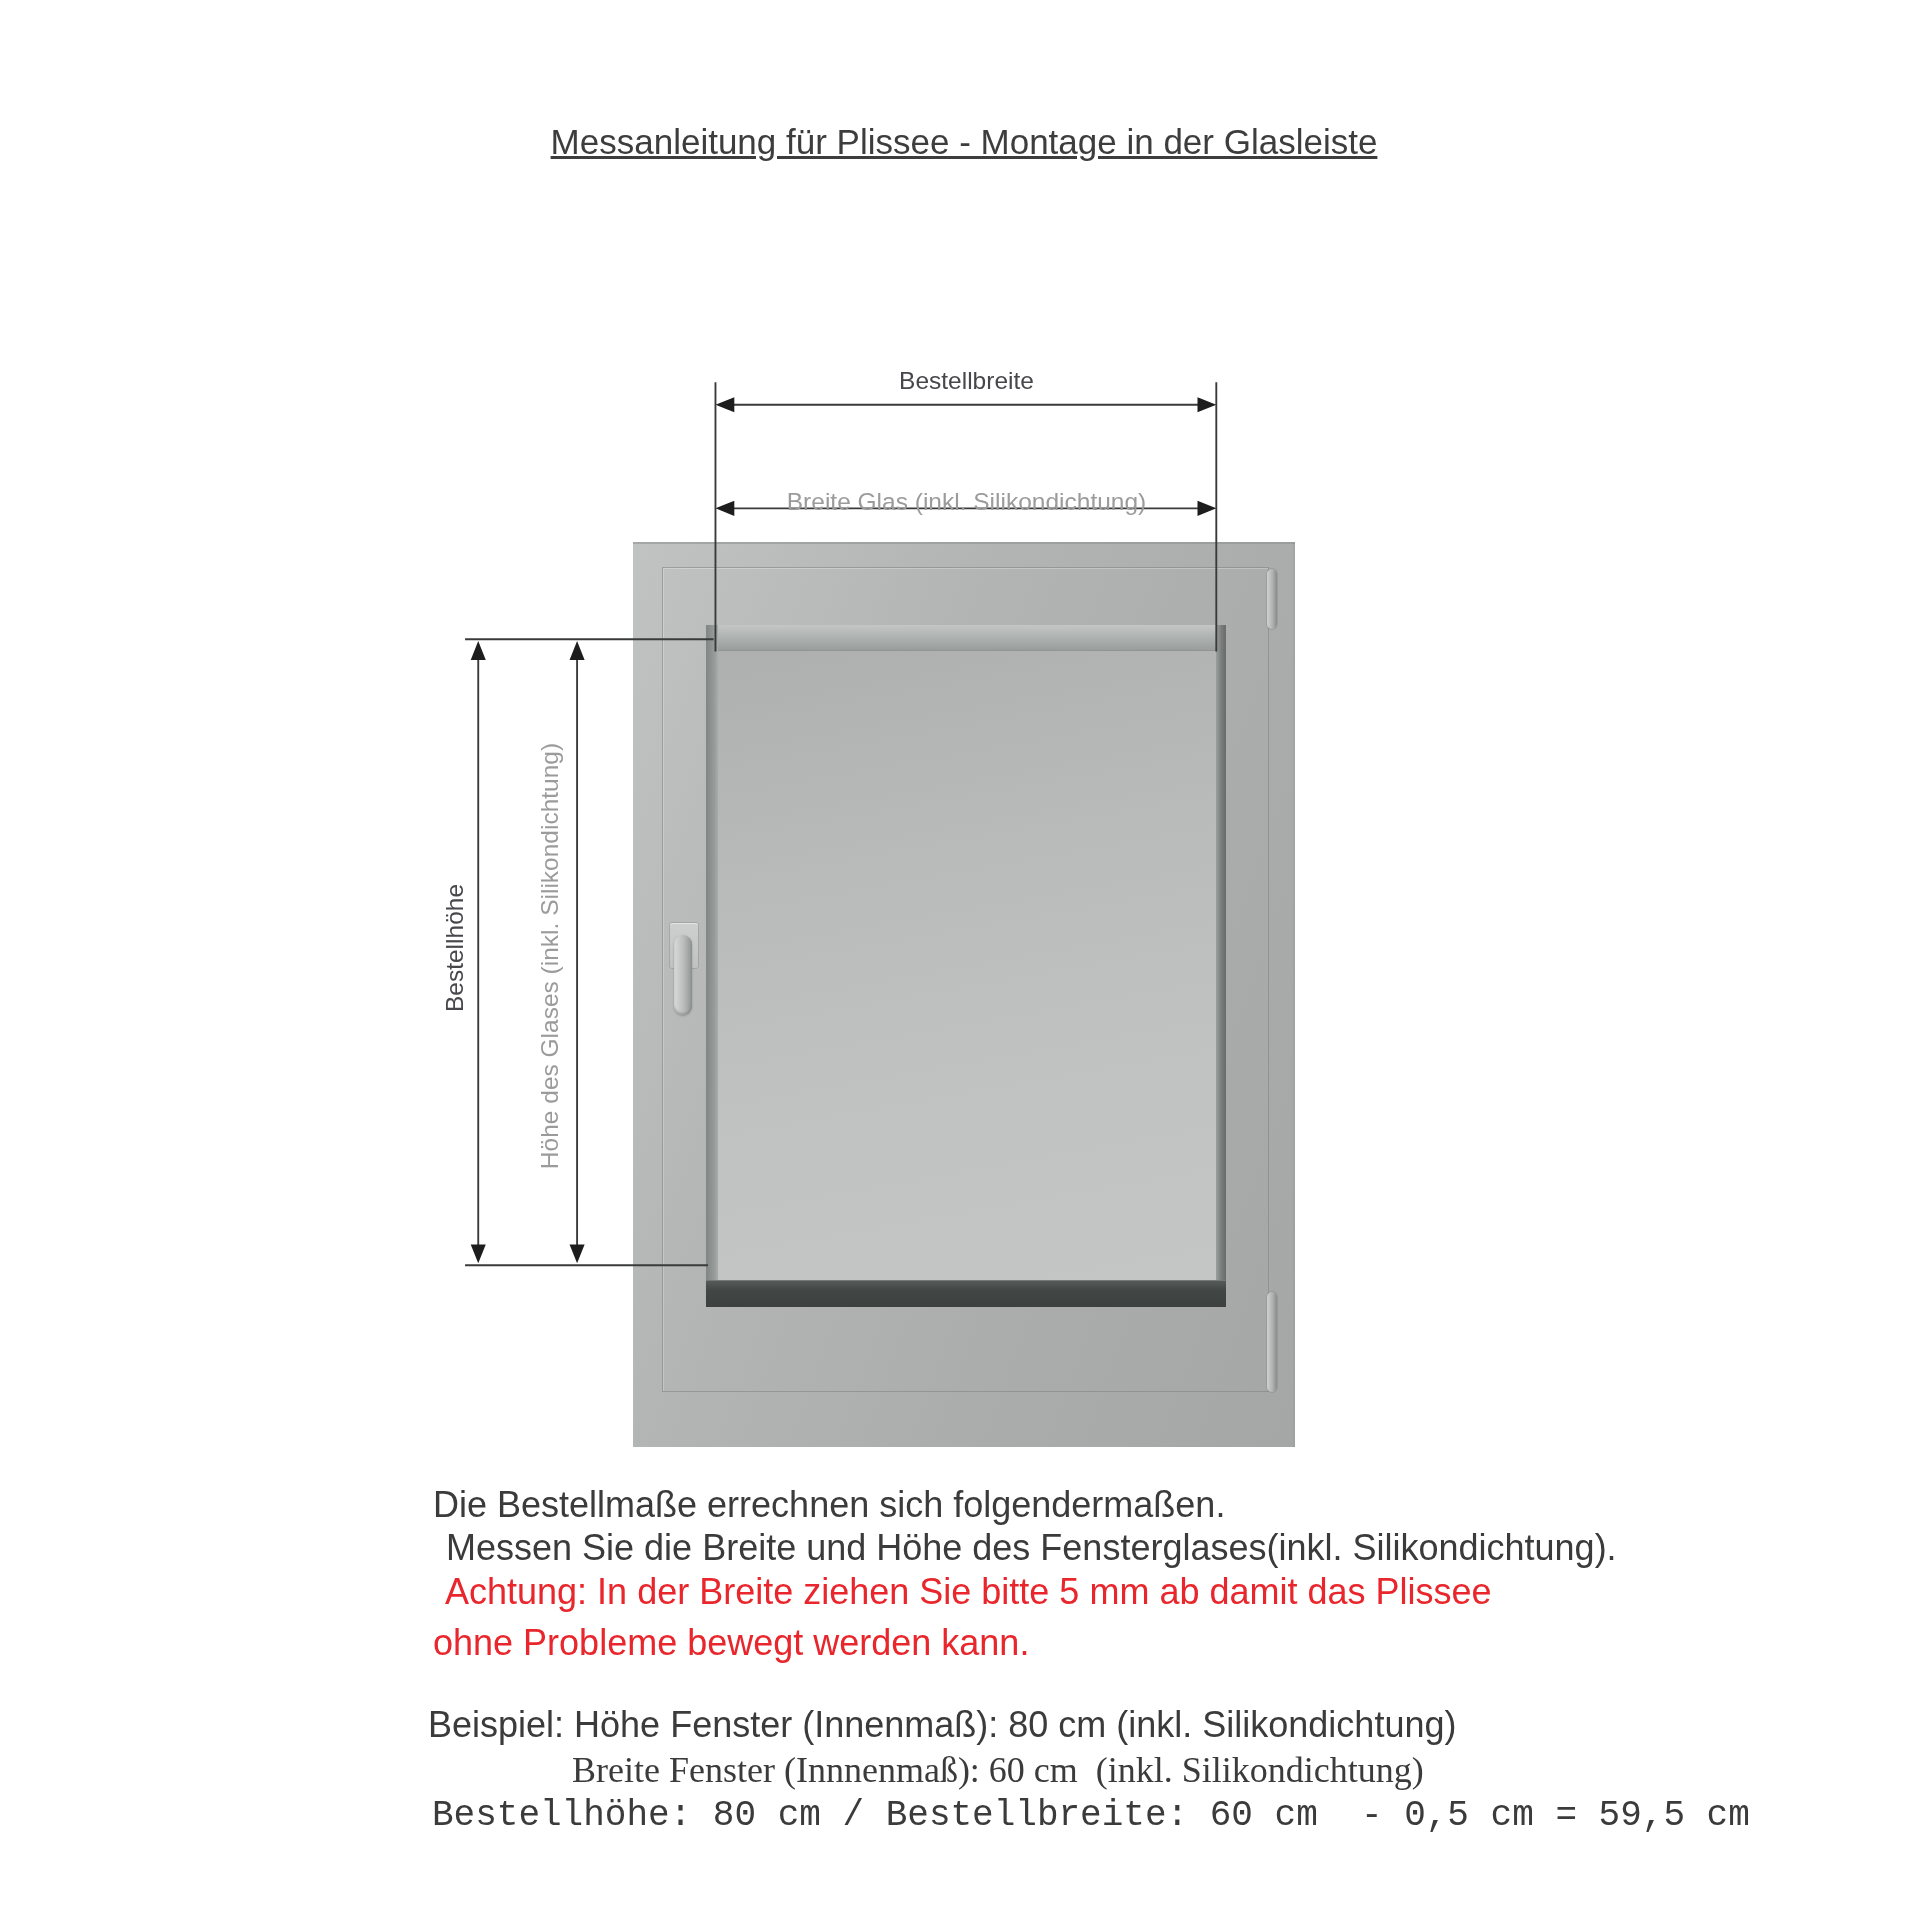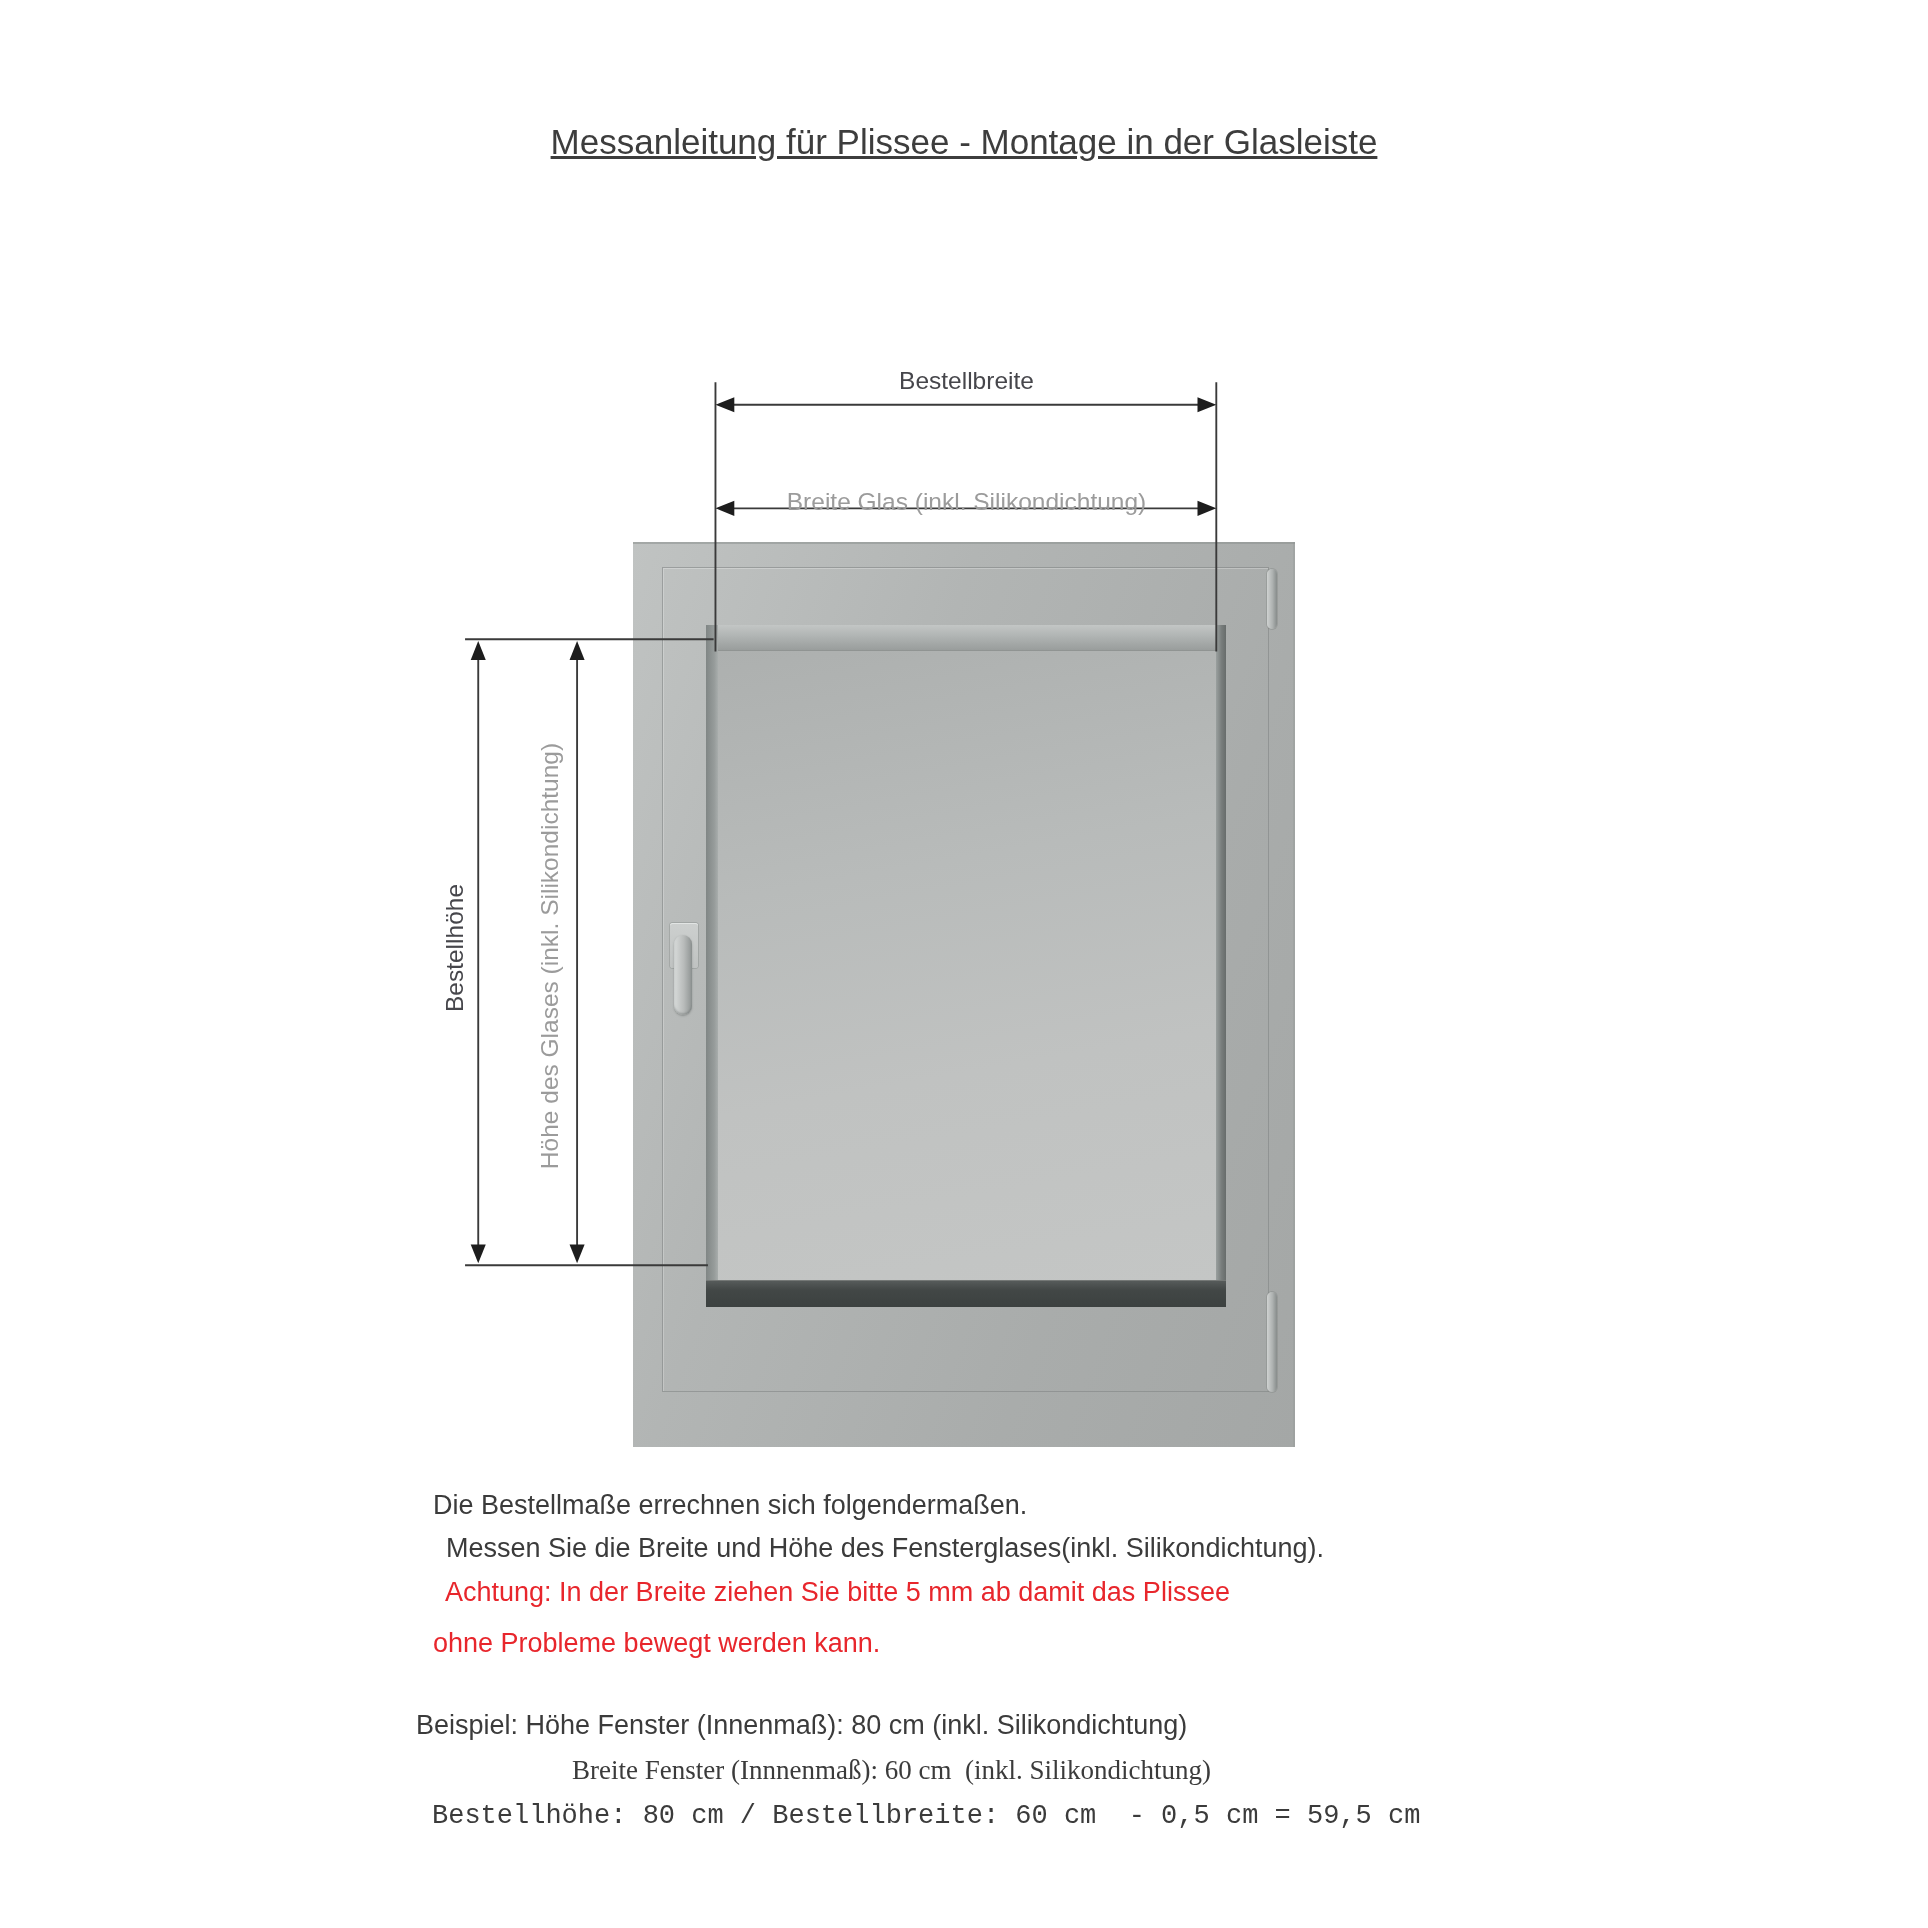--- a/index.html
+++ b/index.html
@@ -70,27 +70,27 @@
   .dim-gray{color:#9b9b9b;}
   .label-order-width{left:778px;top:367px;width:377px;}
   .label-glass-width{left:778px;top:471px;width:377px;margin-top:17px;}
   .label-order-height{left:172px;top:934px;width:565px;height:28px;transform:rotate(-90deg);}
   .label-glass-height{left:267px;top:942px;width:565px;height:28px;transform:rotate(-90deg);}
   
   .dim-svg{left:0;top:0;width:1928px;height:1928px;pointer-events:none;}
   .dim-svg line{stroke:#3a3a3a;stroke-width:2;}
   .dim-svg polygon{fill:#1d1d1d;}
   
-  .txt{font-size:27px;line-height:38px;white-space:pre;color:#3b3b3b;}
+  .txt{font-size:36px;line-height:38px;white-space:pre;color:#3b3b3b;}
   .txt-red{color:#e8262c;}
   .line-intro1{left:433px;top:1486px;}
   .line-intro2{left:446px;top:1529px;text-align:center;}
   .line-warn1{left:445px;top:1573px;}
   .line-warn2{left:433px;top:1616px;margin-top:8px;}
-  .line-ex1{left:416px;top:1706px;}
+  .line-ex1{left:428px;top:1706px;}
   .line-ex2{left:572px;top:1751px;font-family:Liberation Serif, serif;}
   .line-ex3{left:432px;top:1797px;font-family:Liberation Mono, monospace;}
 </style>
 </head>
 <body>
 
 <div id="canvas">
 
   <div class="abs page-title">Messanleitung für Plissee - Montage in der Glasleiste</div>
 

